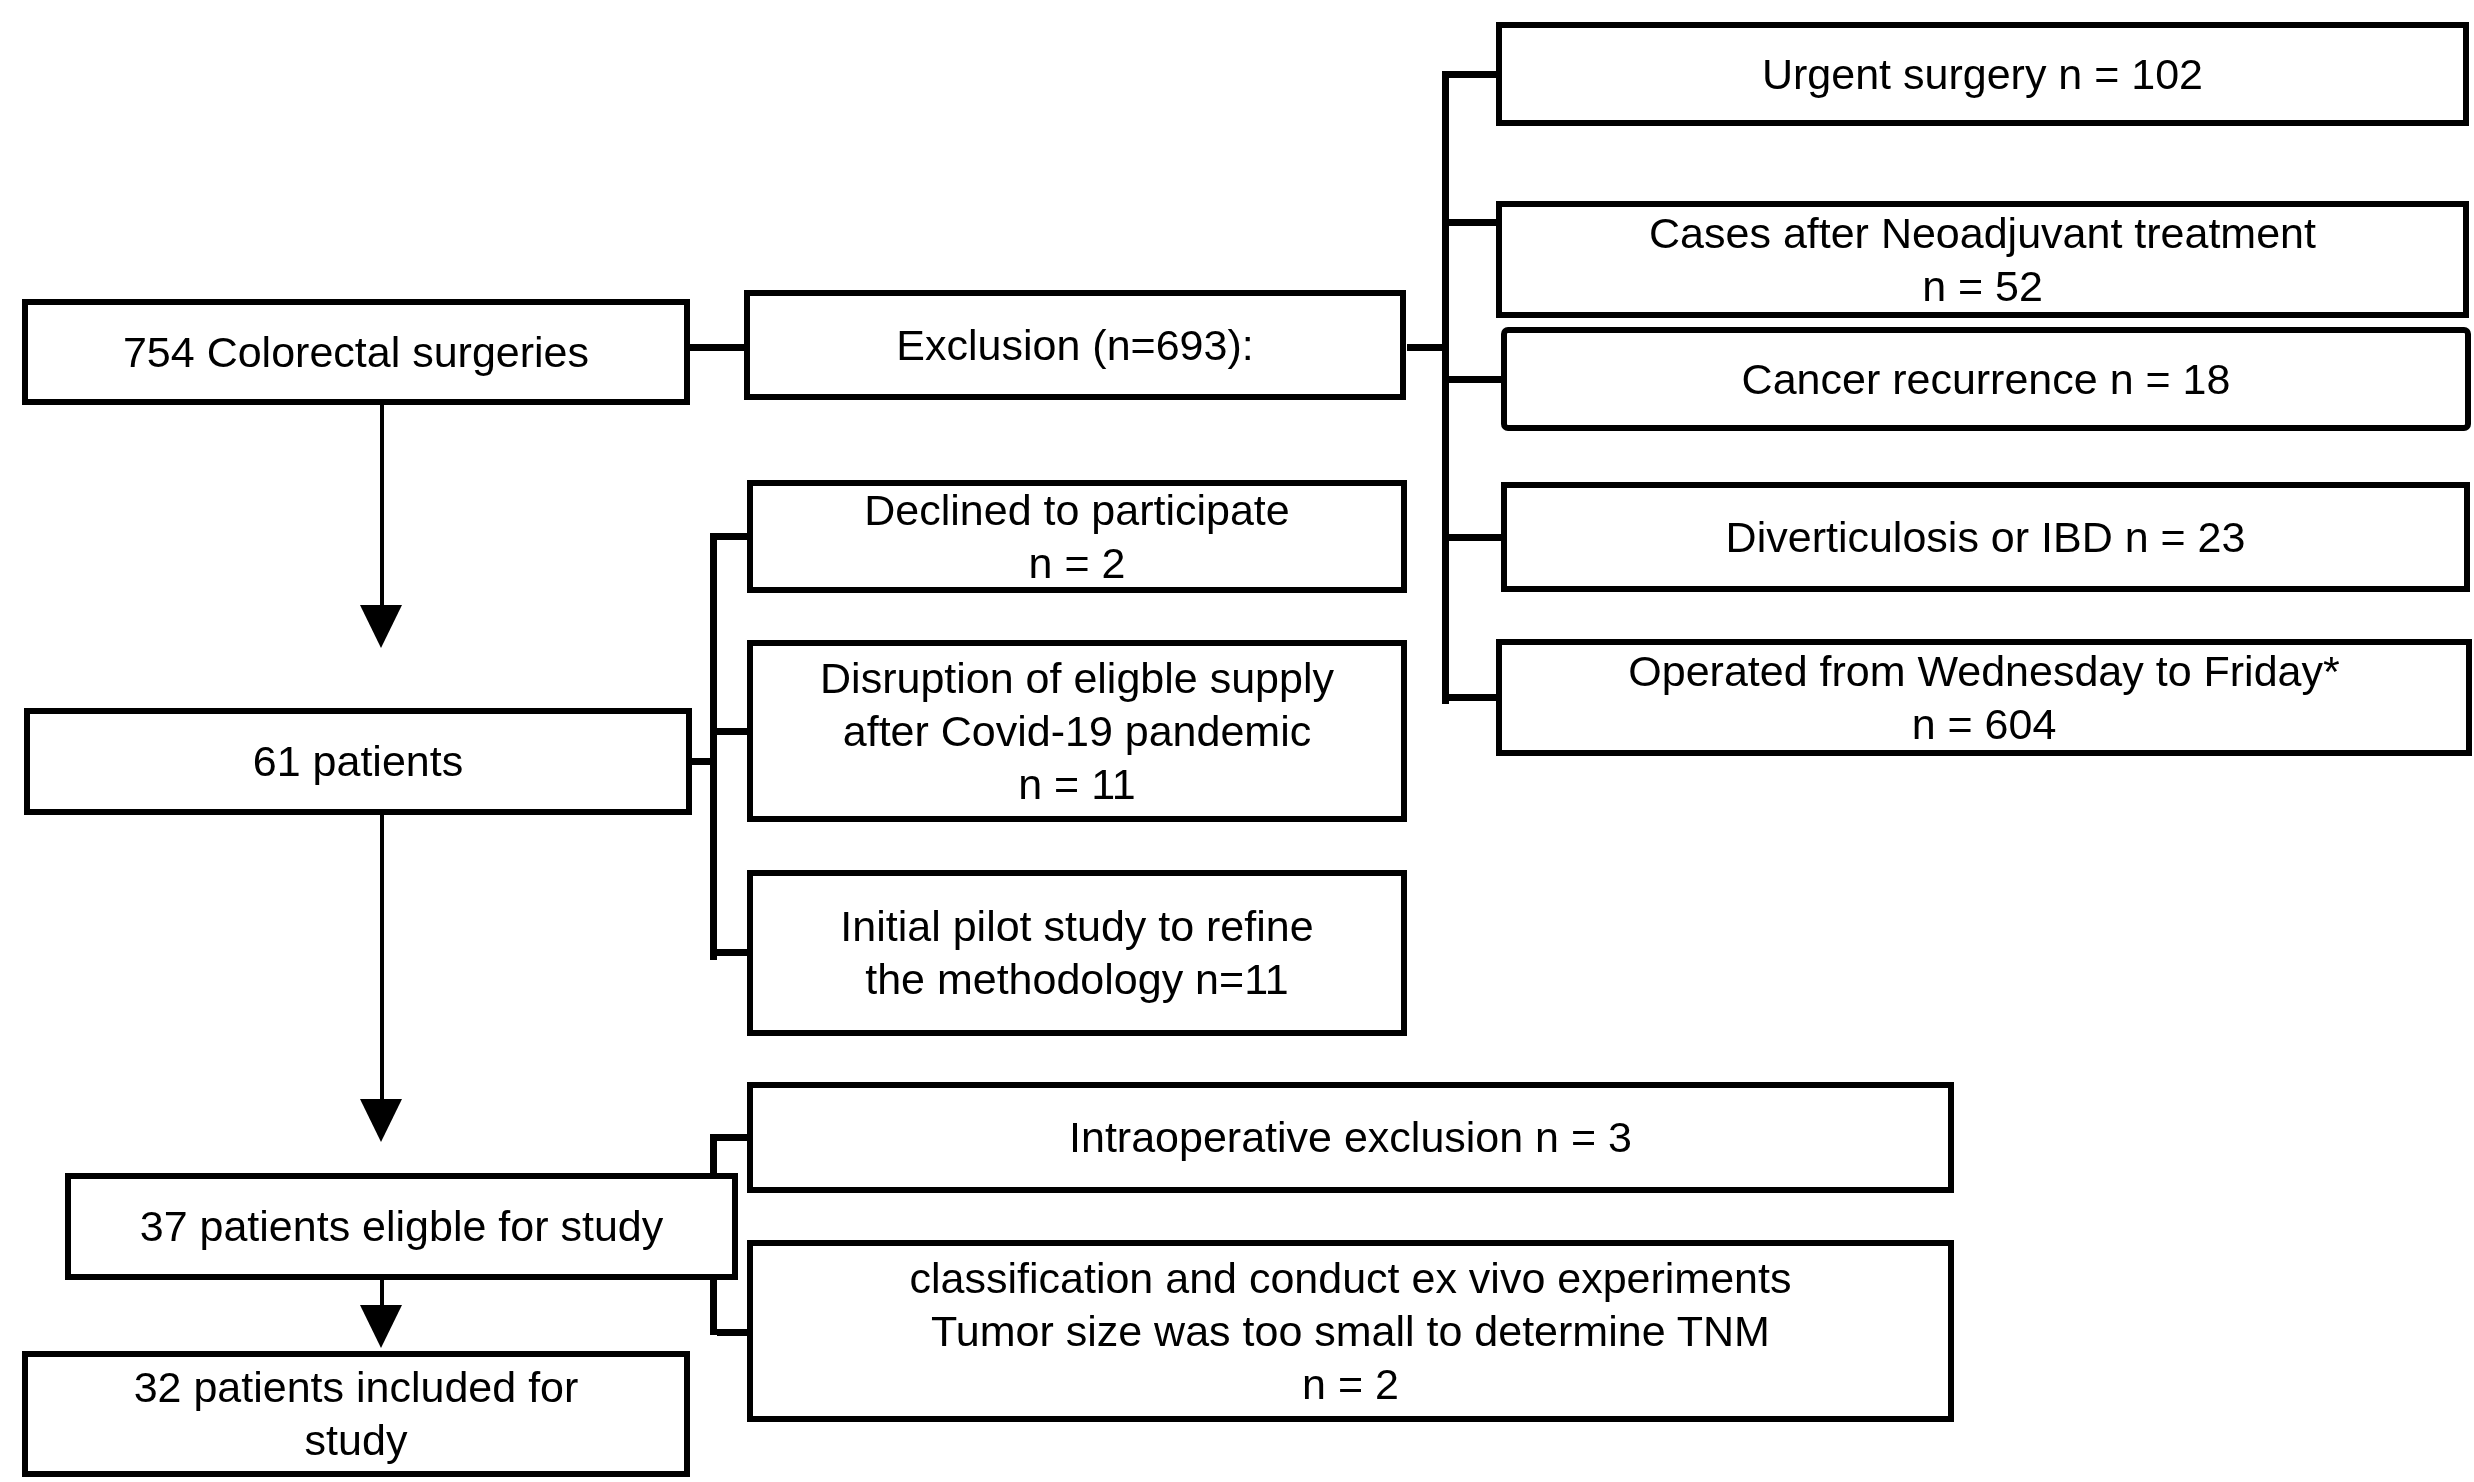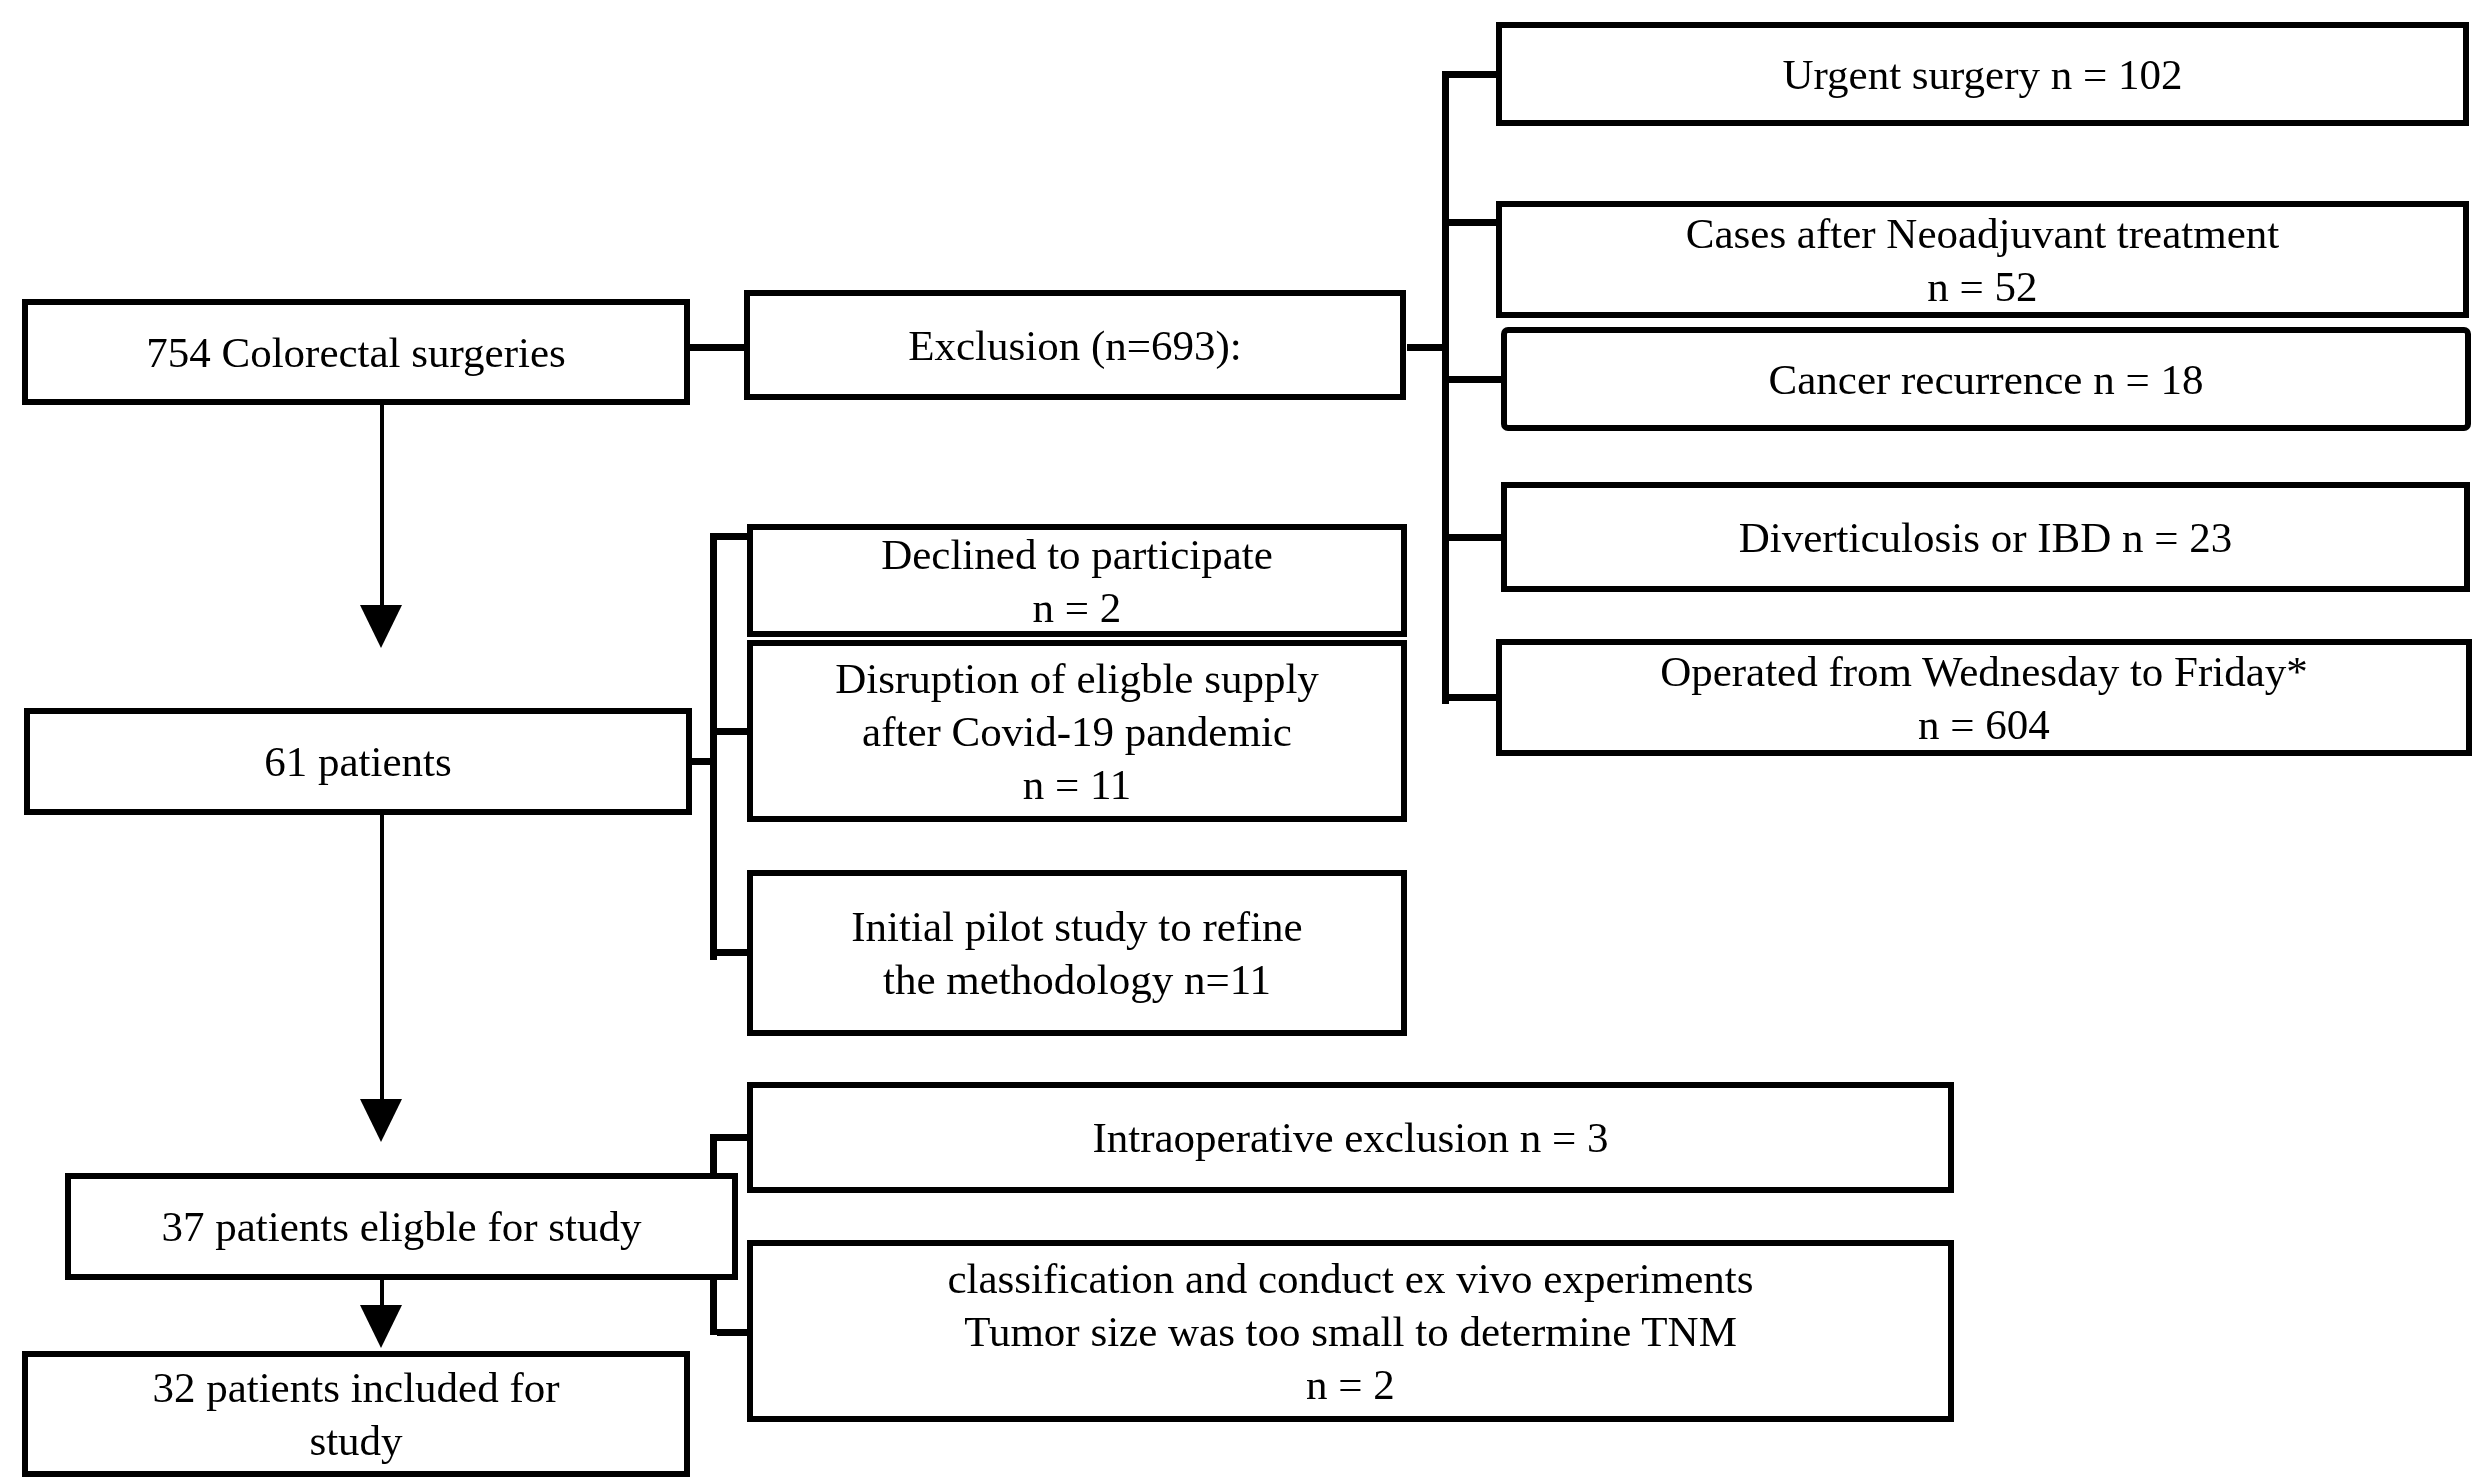--- a/index.html
+++ b/index.html
@@ -23,21 +23,21 @@
     background: #ffffff;
     display: flex;
     flex-direction: column;
     align-items: center;
     justify-content: center;
     text-align: center;
     font-size: 43px;
     line-height: 53px;
     z-index: 2;
   }
-  .node span { display: block; white-space: nowrap; font-family: Liberation Serif, serif; }
+  .node span { display: block; white-space: nowrap; }
   .ln {
     position: absolute;
     background: #000000;
     z-index: 1;
   }
   .arrow-line {
     position: absolute;
     background: #000000;
     width: 4.4px;
     z-index: 1;
@@ -52,21 +52,21 @@
     z-index: 1;
   }
 
   
   #n-total    { left: 22px;   top: 299px;  width: 668px;  height: 106px; }
   #n-61       { left: 24px;   top: 708px;  width: 668px;  height: 107px; }
   #n-37       { left: 22px;   top: 1173px; width: 673px;  height: 107px; margin-left: 43px; }
   #n-32       { left: 22px;   top: 1351px; width: 668px;  height: 126px; }
   
   #n-excl     { left: 744px; top: 290px;  width: 662px;  height: 110px; }
-  #n-declined { left: 747px; top: 480px;  width: 660px;  height: 113px; margin-top: 44px; }
+  #n-declined { left: 747px; top: 480px;  width: 660px;  height: 113px; }
   #n-disrupt  { left: 747px; top: 640px;  width: 660px;  height: 182px; }
   #n-pilot    { left: 747px; top: 870px; width: 660px;  height: 166px; }
   
   #n-intra    { left: 747px; top: 1082px; width: 1207px; height: 111px; }
   #n-tumor    { left: 747px; top: 1240px; width: 1207px; height: 182px; }
   
   #n-urgent   { left: 1496px; top: 22px;   width: 973px; height: 104px; }
   #n-neo      { left: 1496px; top: 164px;  width: 973px; height: 117px; margin-top: 37px; }
   #n-recur    { left: 1501px; top: 327px;  width: 970px; height: 104px; border-radius: 7px; }
   #n-diver    { left: 1501px; top: 482px;  width: 969px; height: 110px; }

